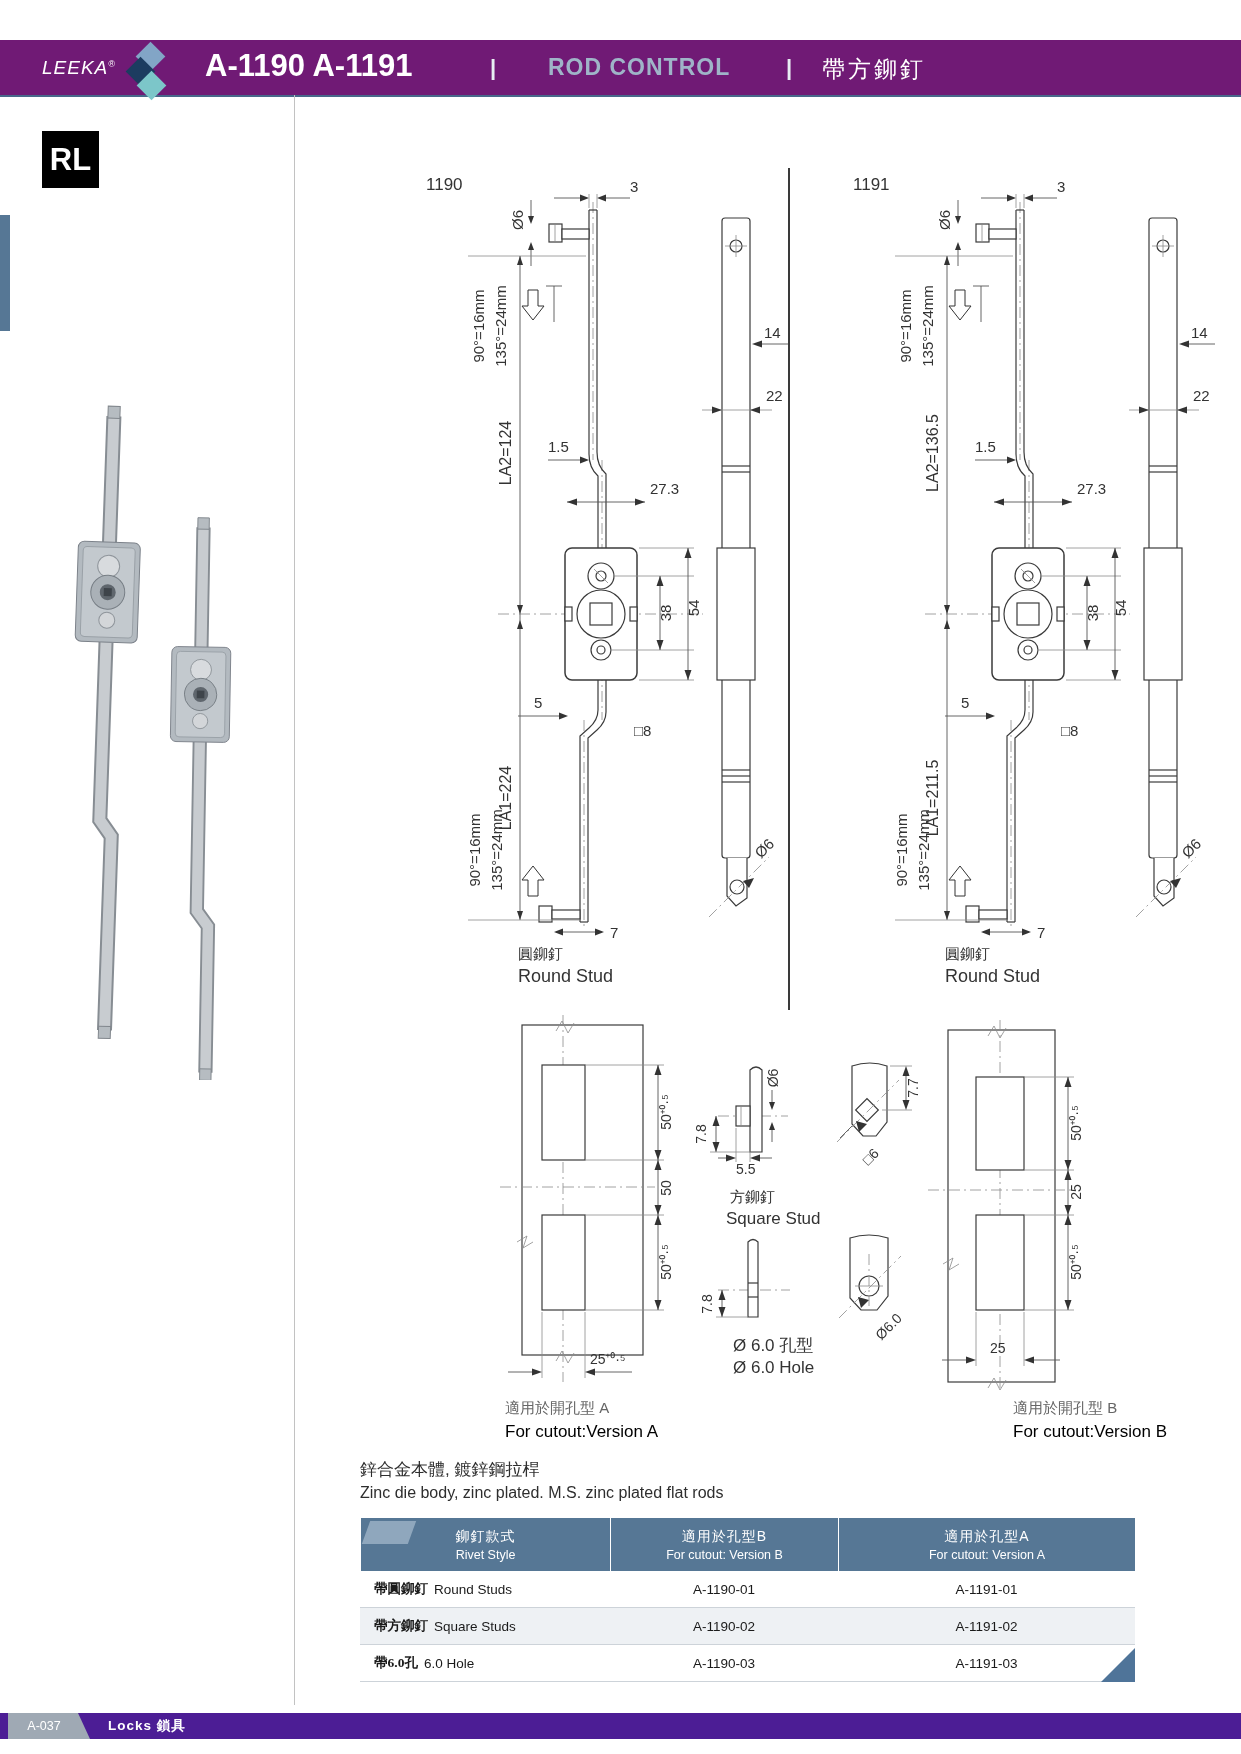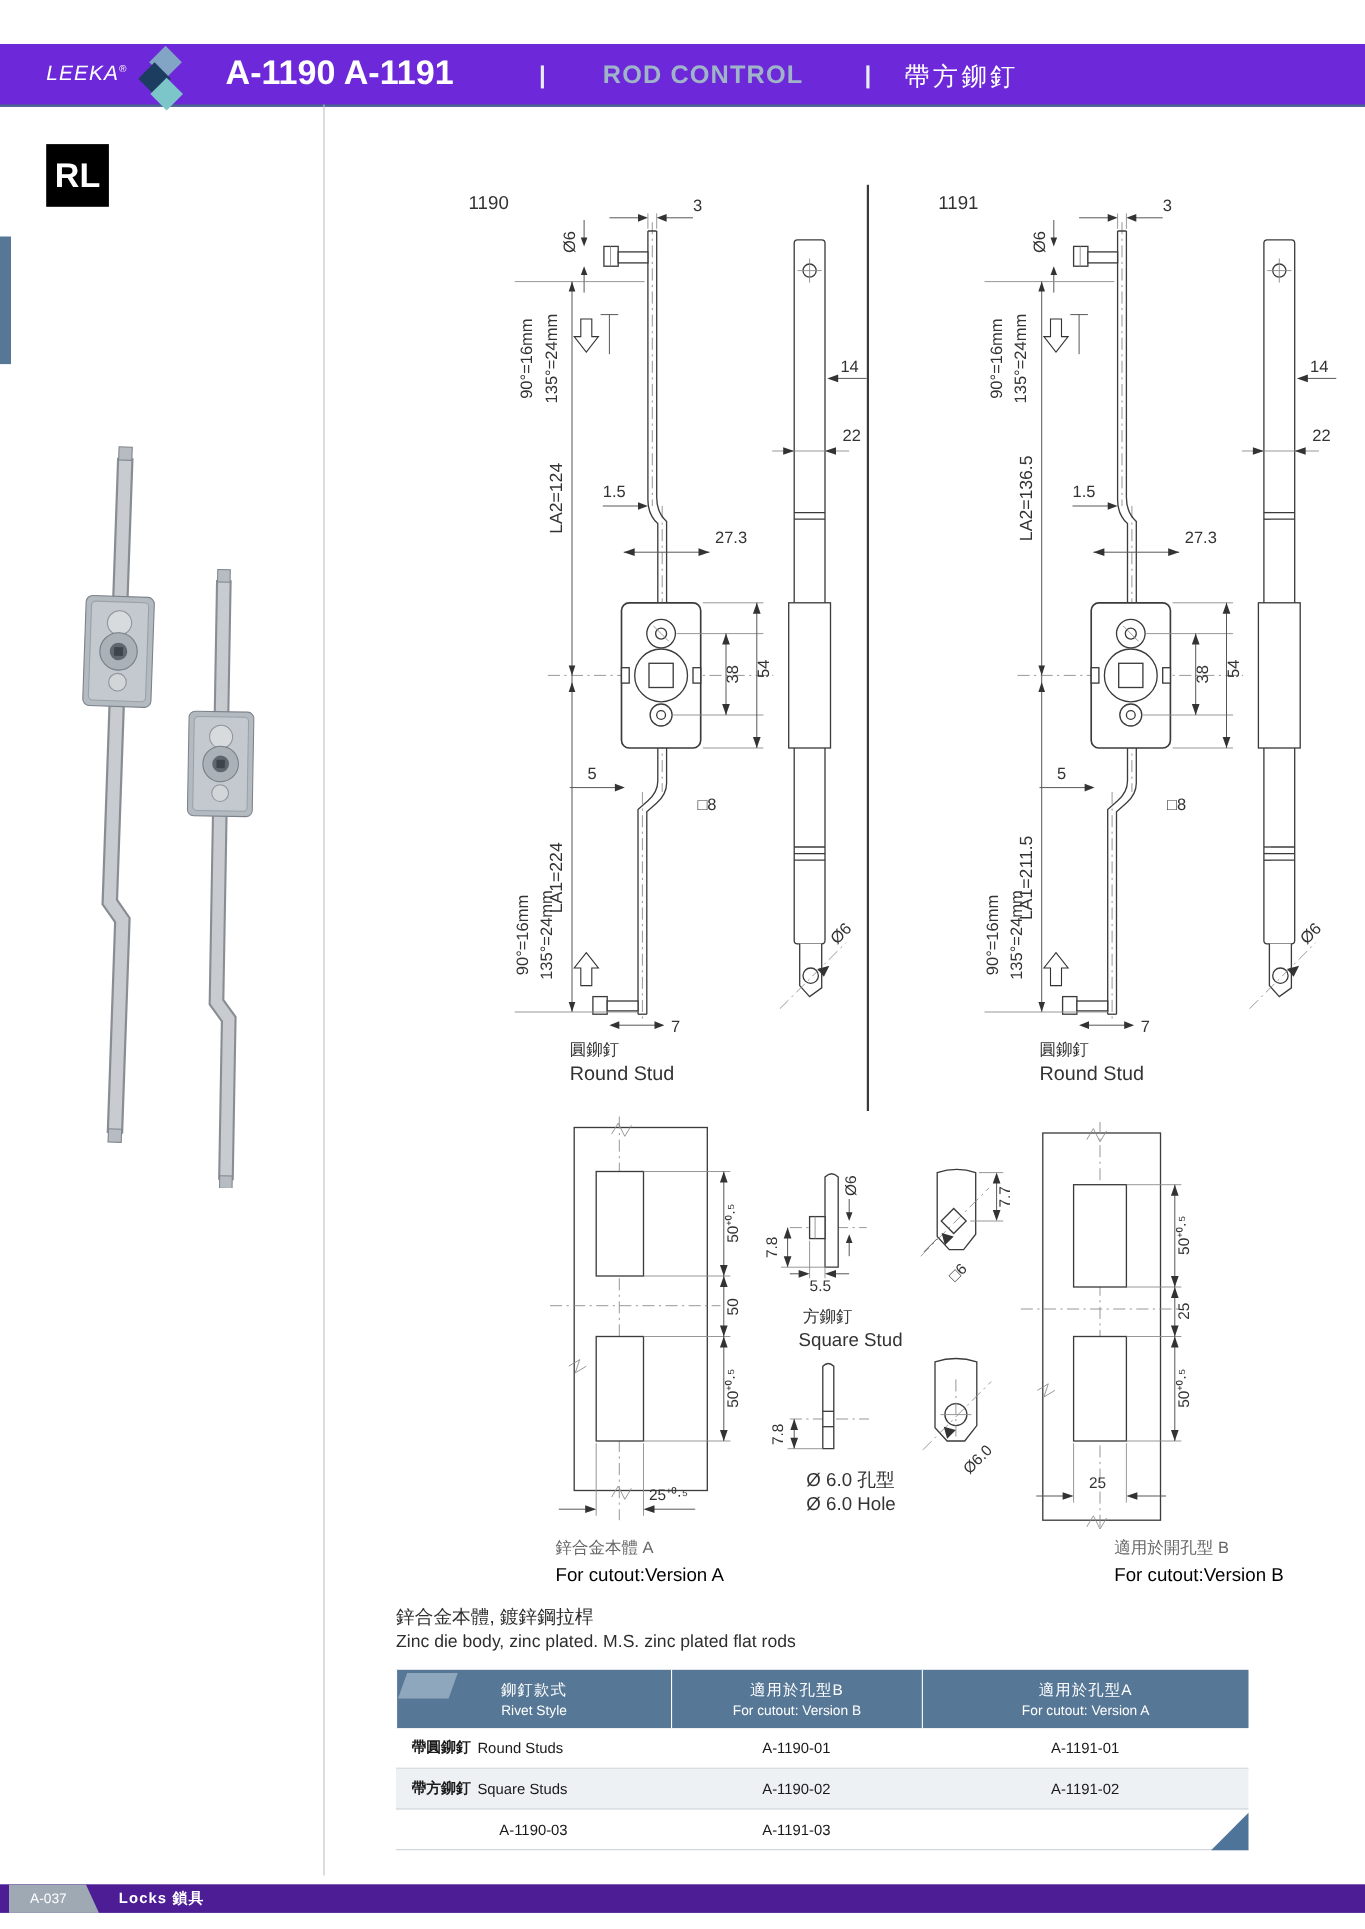--- a/index.html
+++ b/index.html
@@ -1,19 +1,19 @@
 <!DOCTYPE html>
 <html><head>
 <meta charset="utf-8">
 <style>
   html,body{margin:0;padding:0;background:#e8e8e8;}
   #page{position:relative;width:1241px;height:1754px;background:#fff;margin:0 auto;overflow:hidden;
         font-family:"Liberation Sans",sans-serif;}
   
-  .header-bar{position:absolute;left:0;top:40px;width:1241px;height:55px;background:#6d28d9;
+  .header-bar{position:absolute;left:0;top:40px;width:1241px;height:55px;background:#701a75;
               border-bottom:2px solid #47678a;display:flex;align-items:center;}
   .brand{position:absolute;left:42px;top:17px;color:#fff;font-style:italic;font-size:19px;letter-spacing:1px;}
   .brand sup{font-size:9px;}
   .diamond{position:absolute;width:21px;height:21px;transform:rotate(45deg);}
   .d1{left:140px;top:6px;background:#82a5c6;}
   .d2{left:130px;top:21px;background:#1c3c60;}
   .d3{left:141px;top:35px;background:#7cc6c9;}
   .model-title{position:absolute;left:205px;top:8px;color:#fff;font-size:31px;font-weight:bold;letter-spacing:0px;}
   .hsep{position:absolute;top:15px;color:#e8eef3;font-size:22px;font-weight:bold;}
   .sep1{left:490px;} .sep2{left:786px;}
@@ -475,21 +475,21 @@
       <line class="thin" x1="624" y1="302" x2="624" y2="356"></line>
       <line class="dim" x1="542" y1="350" x2="572" y2="350"></line>
         <path class="ar" d="M576,350 l-10,-3.5 v7 z"></path>
       <line class="dim" x1="628" y1="350" x2="660" y2="350"></line>
         <path class="ar" d="M624,350 l10,-3.5 v7 z"></path>
       <text font-size="14" x="590" y="343">25</text>
     </g>
   </svg>
 
   <div class="cutcap" style="left:505px;top:1396px">
-    <div class="zh">鋅合金本體 A</div>
+    <div class="zh">適用於開孔型 A</div>
     <div class="en">For cutout:Version A</div>
   </div>
   <div class="cutcap" style="left:1013px;top:1396px">
     <div class="zh">適用於開孔型 B</div>
     <div class="en">For cutout:Version B</div>
   </div>
 
   <div class="descr">
     <div class="zh">鋅合金本體, 鍍鋅鋼拉桿</div>
     <div class="en">Zinc die body, zinc plated. M.S. zinc plated flat rods</div>
@@ -521,20 +521,24 @@
     </div>
     <div class="trow alt">
       <div class="td style">
         <span class="zh">帶方鉚釘</span>
         <span>Square Studs</span>
       </div>
       <div class="td">A-1190-02</div>
       <div class="td">A-1191-02</div>
     </div>
     <div class="trow">
+      <div class="td style">
+        <span class="zh">帶6.0孔</span>
+        <span>6.0 Hole</span>
+      </div>
       <div class="td">A-1190-03</div>
       <div class="td">A-1191-03</div>
     </div>
     <span class="tri"></span>
   </div>
 
   <div class="footer-bar">
     <div class="footer-tab">A-037</div>
     <div class="footer-section">Locks 鎖具</div>
   </div>

